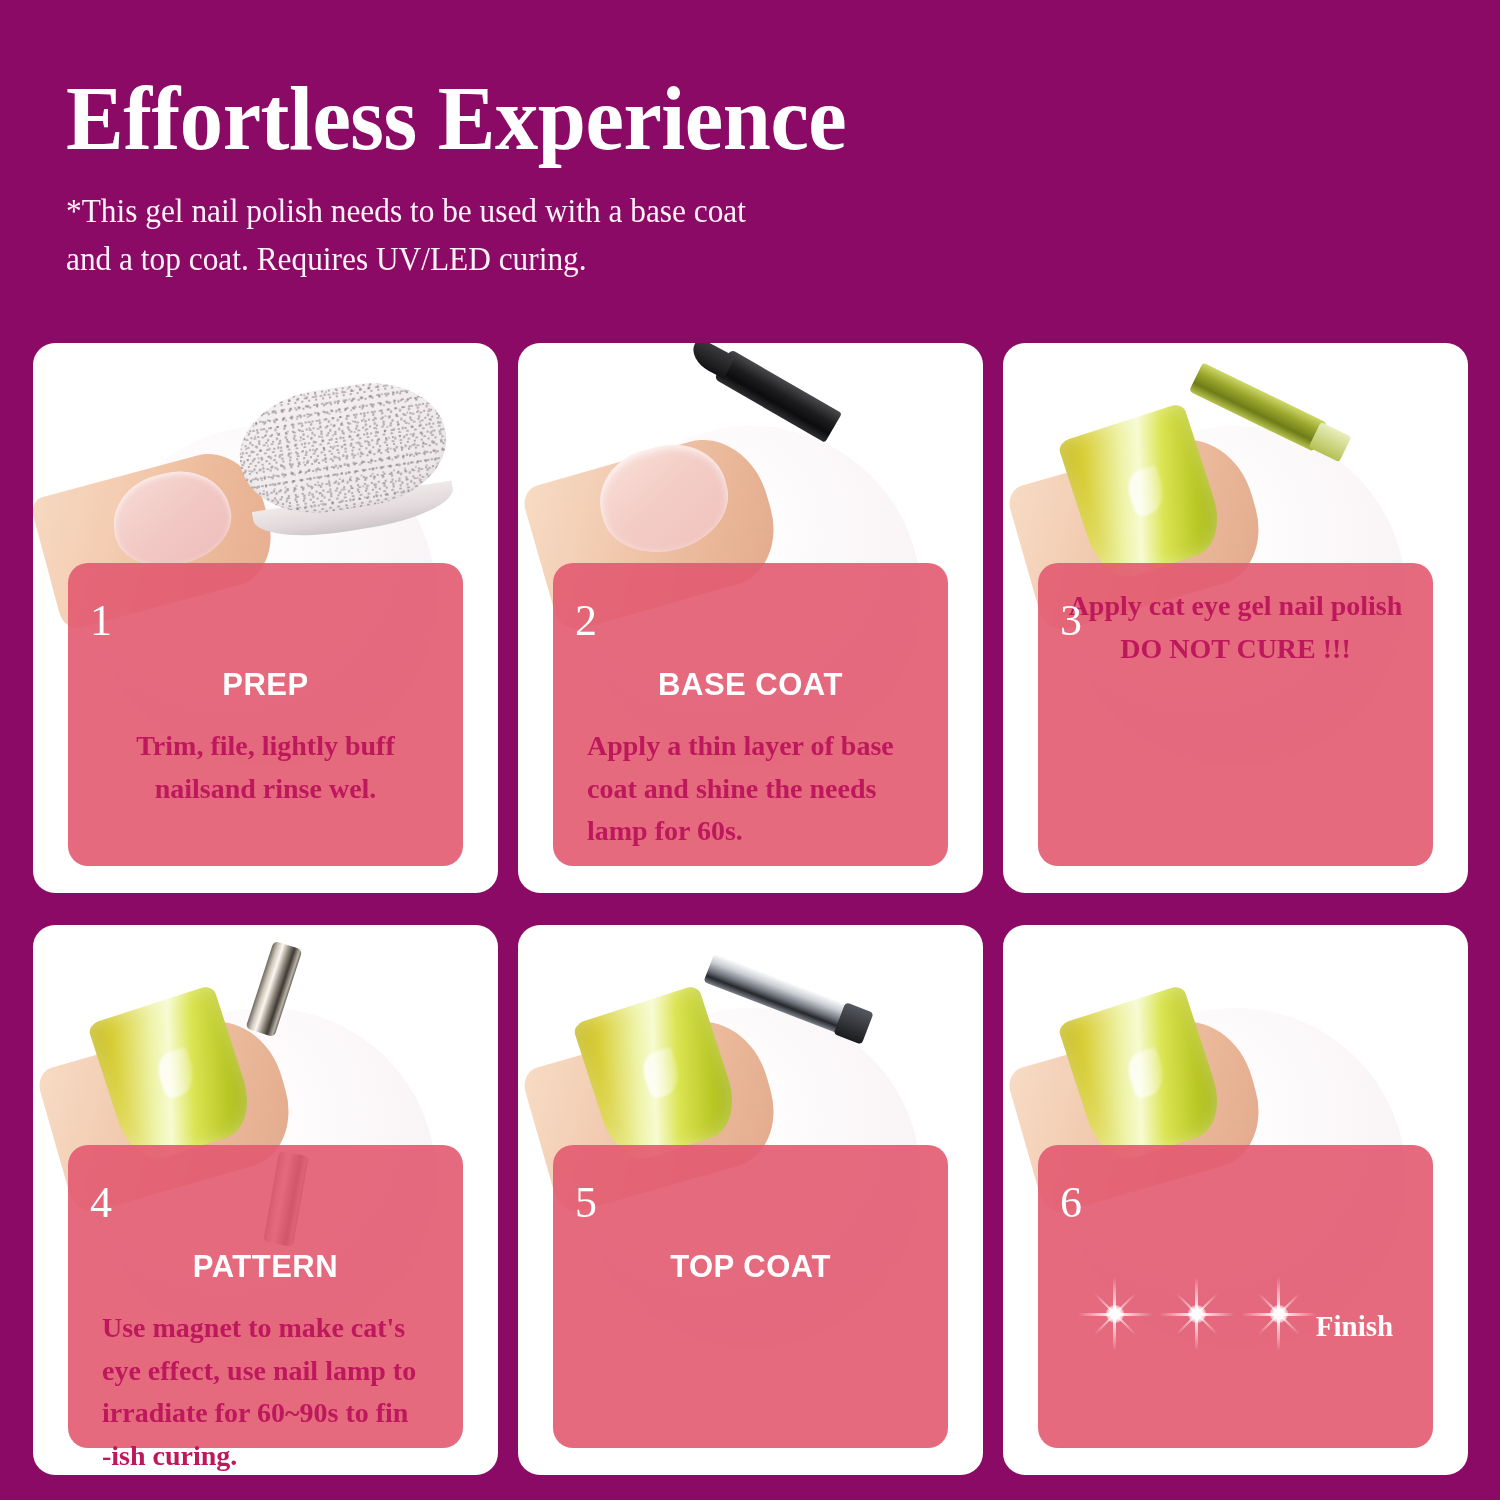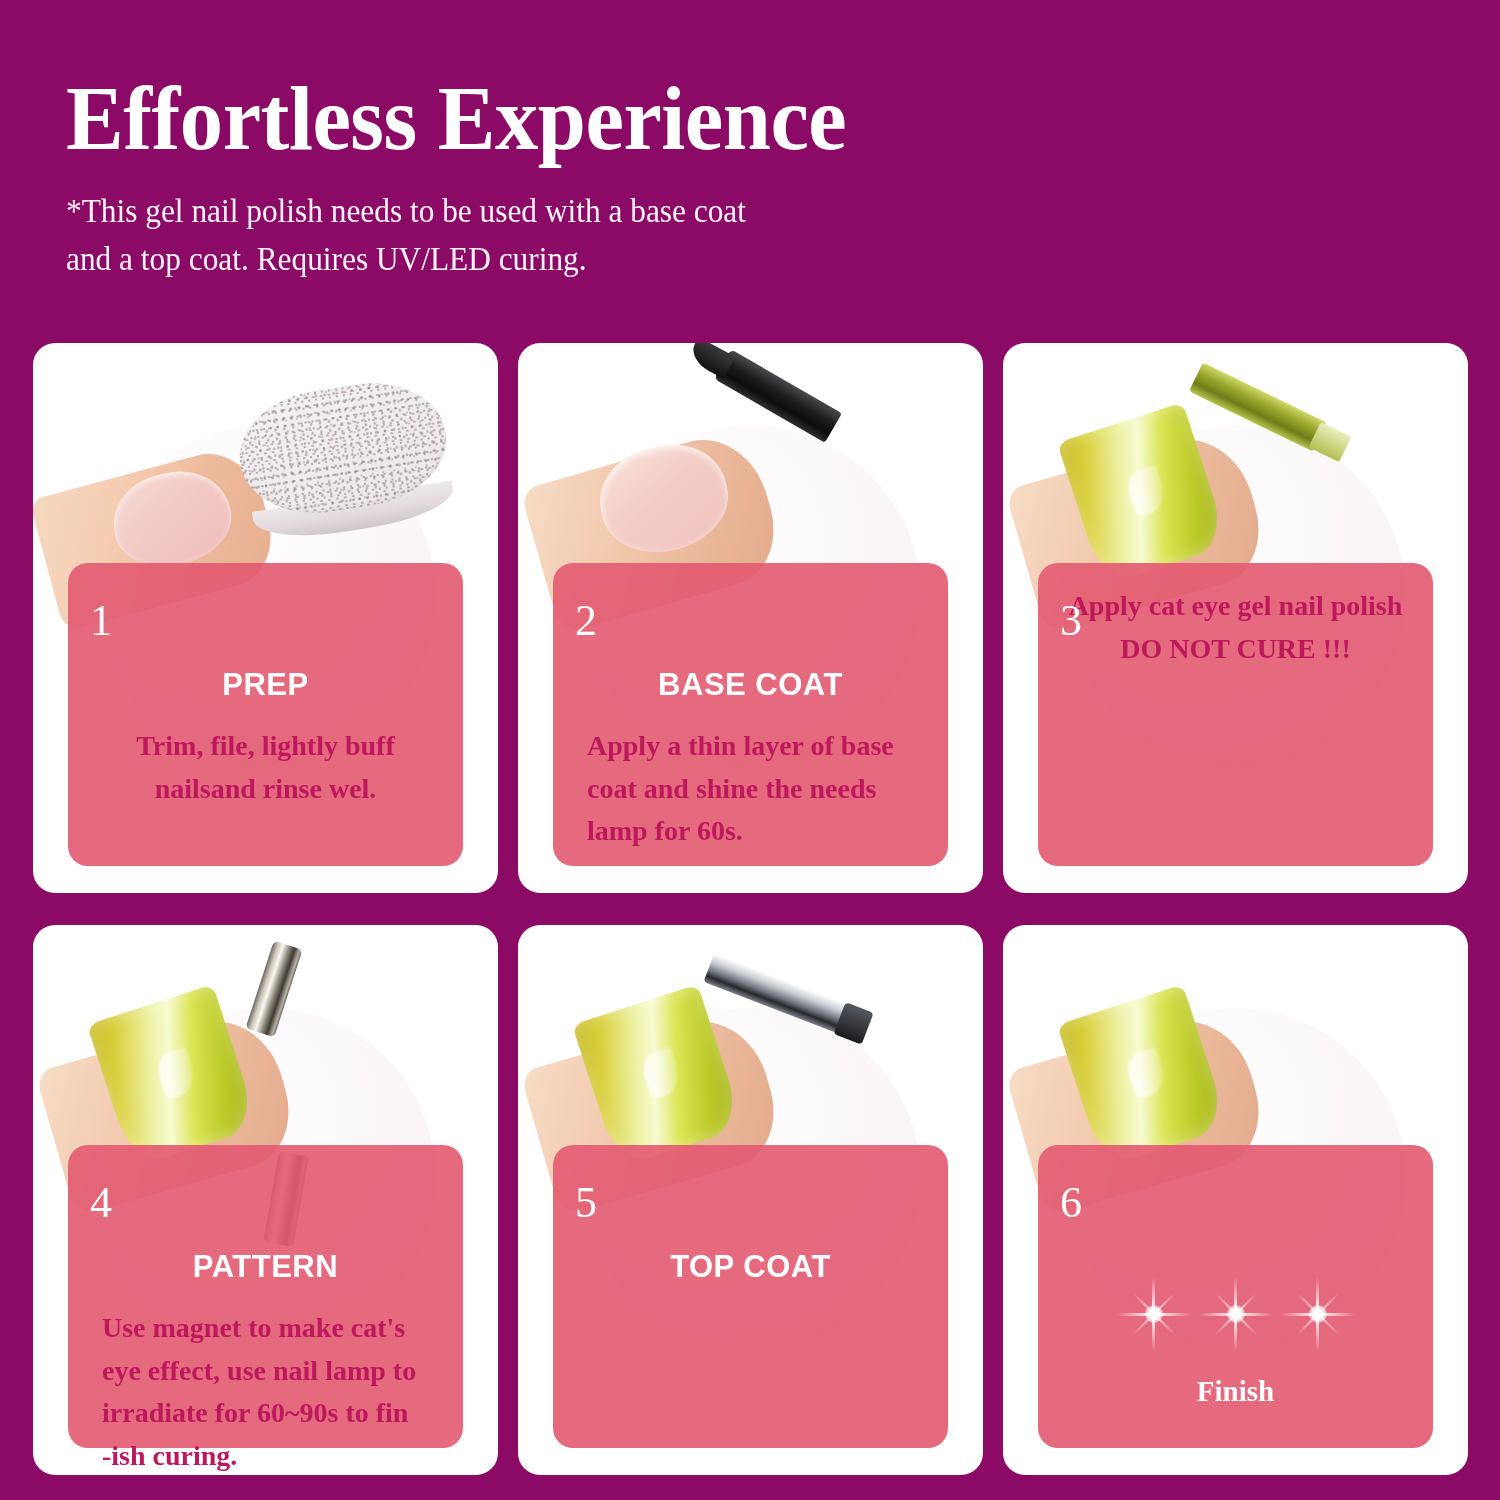--- a/index.html
+++ b/index.html
@@ -110,21 +110,20 @@
     color:#be185d;
     white-space:pre-line;
   }
   .panel-body.center { text-align:center; }
   .panel-body.left   { text-align:left; padding-left:8px; }
 
   
   .finish-wrap {
     margin-top:132px;
     display:flex;
-    flex-direction:column;
     align-items:center;
   }
   .sparkles { display:flex; gap:8px; align-items:center; }
   .finish-label {
     margin-top:24px;
     font-family:"Liberation Serif", serif;
     font-weight:700;
     font-size:29px;
     color:#ffffff;
   }

